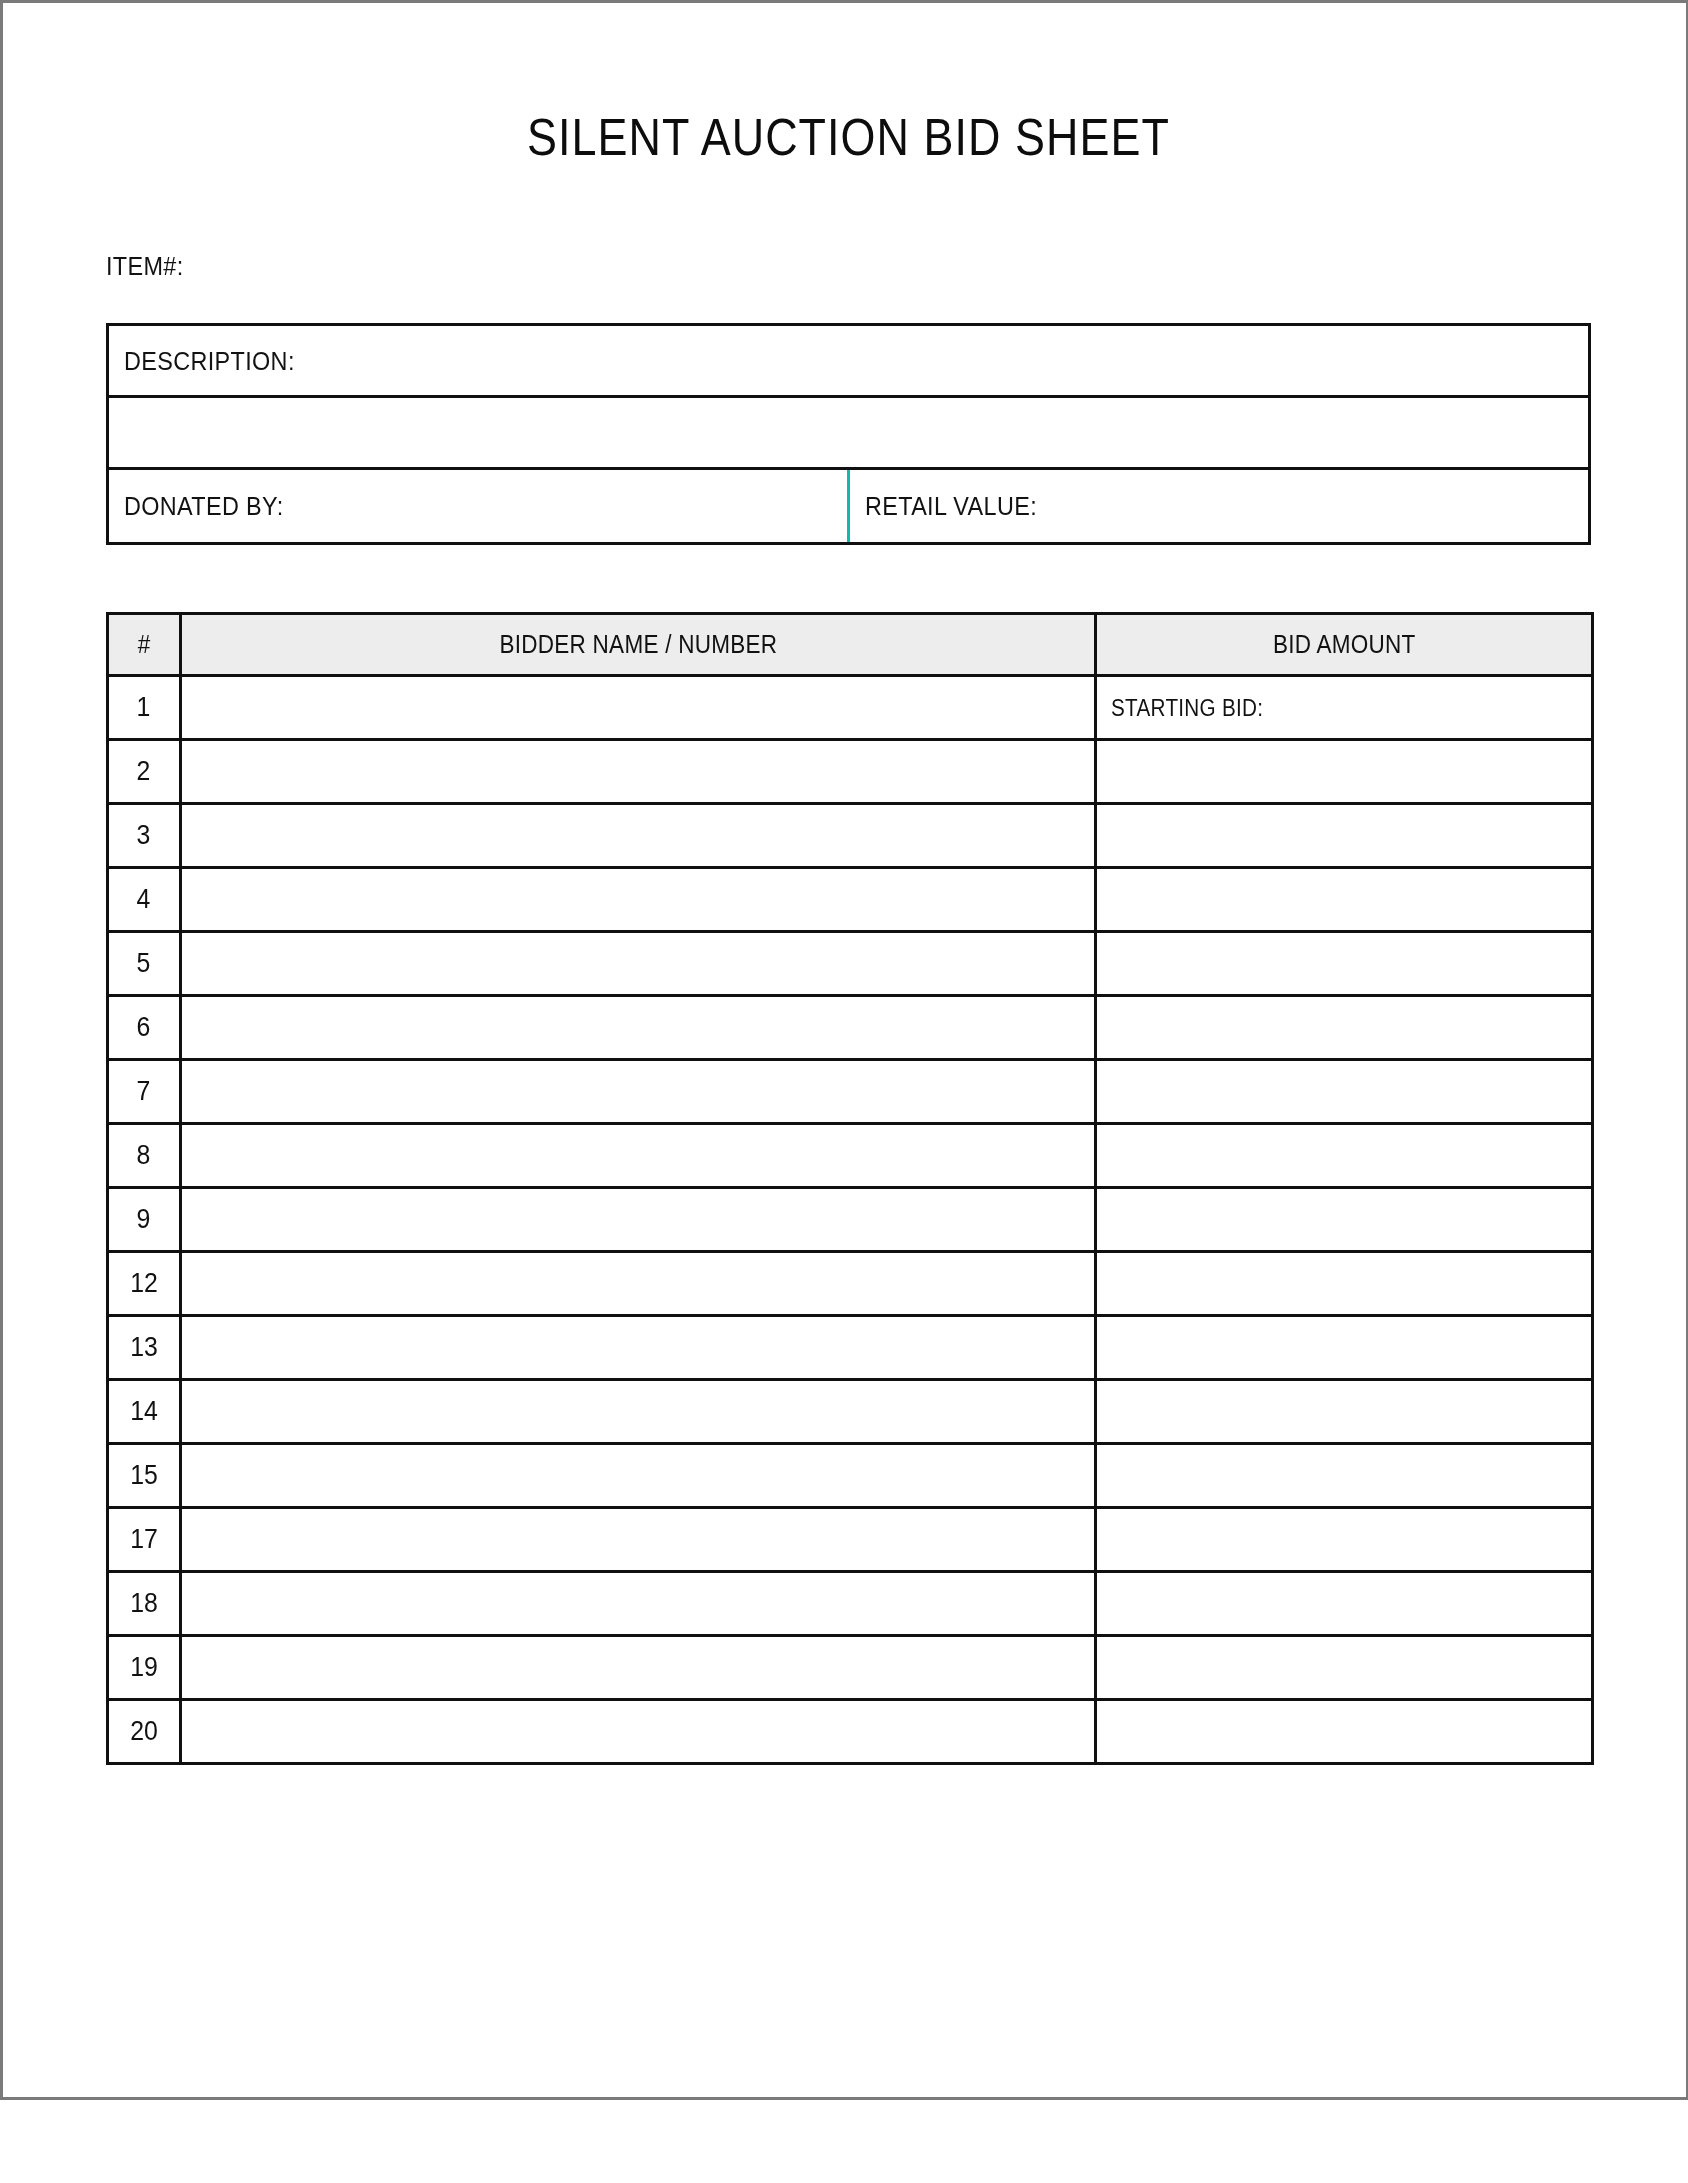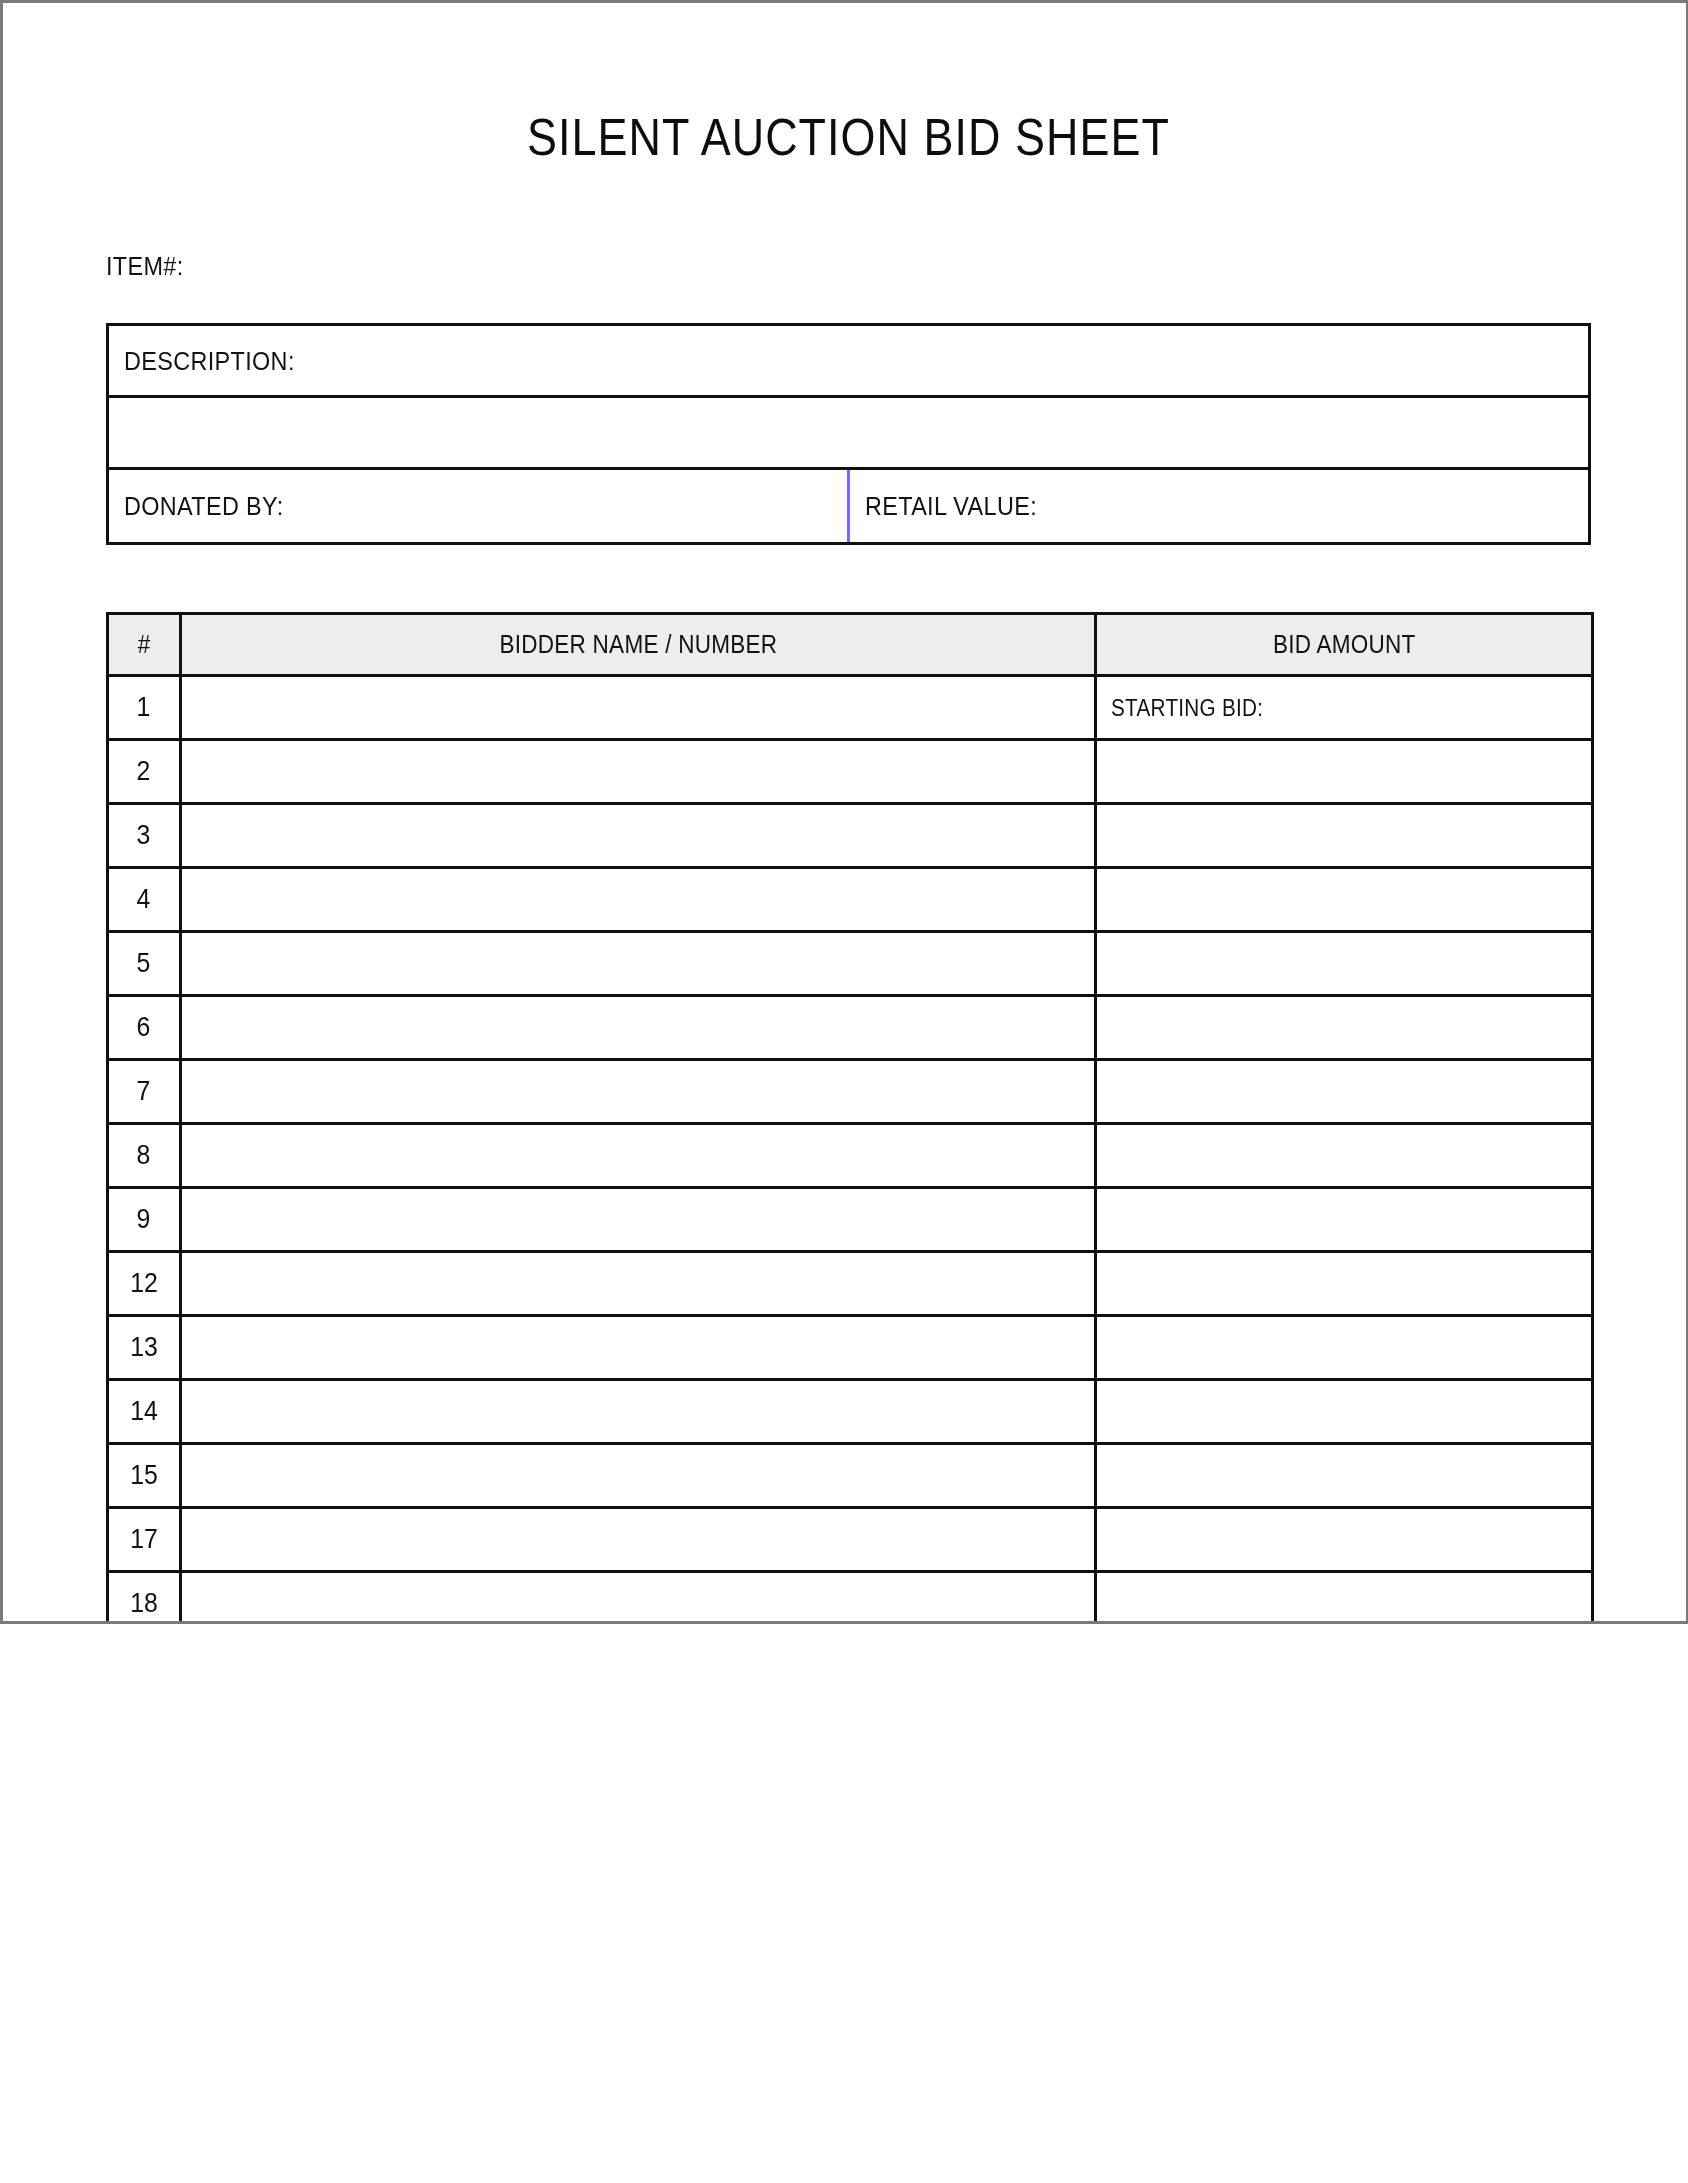--- a/index.html
+++ b/index.html
@@ -8,21 +8,21 @@
     background: #ffffff;
   }
   body {
     font-family: "Liberation Sans", sans-serif;
     -webkit-font-smoothing: antialiased;
   }
 
   .page {
     position: relative;
     width: 1689px;
-    height: 1624px;
+    height: 2100px;
     box-sizing: border-box;
     background: #ffffff;
     border: 3px solid #7a7a7a;
     overflow: hidden;
   }
 
   .sheet {
     position: absolute;
     left: 103px;
     top: 0;
@@ -92,21 +92,21 @@
     white-space: nowrap;
   }
 
   .half {
     position: relative;
     box-sizing: border-box;
     height: 100%;
   }
   .half.left {
     width: 741px;
-    border-right: 3px solid #8b5cf6;
+    border-right: 3px solid #14b8a6;
   }
   .half.right {
     flex: 1;
   }
 
   
   .bid-table {
     position: absolute;
     left: 0;
     top: 609px;

